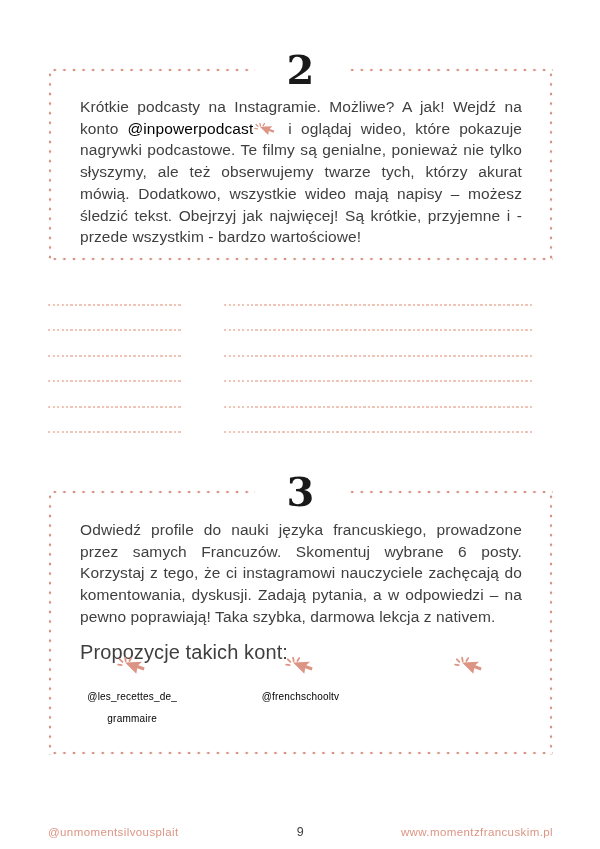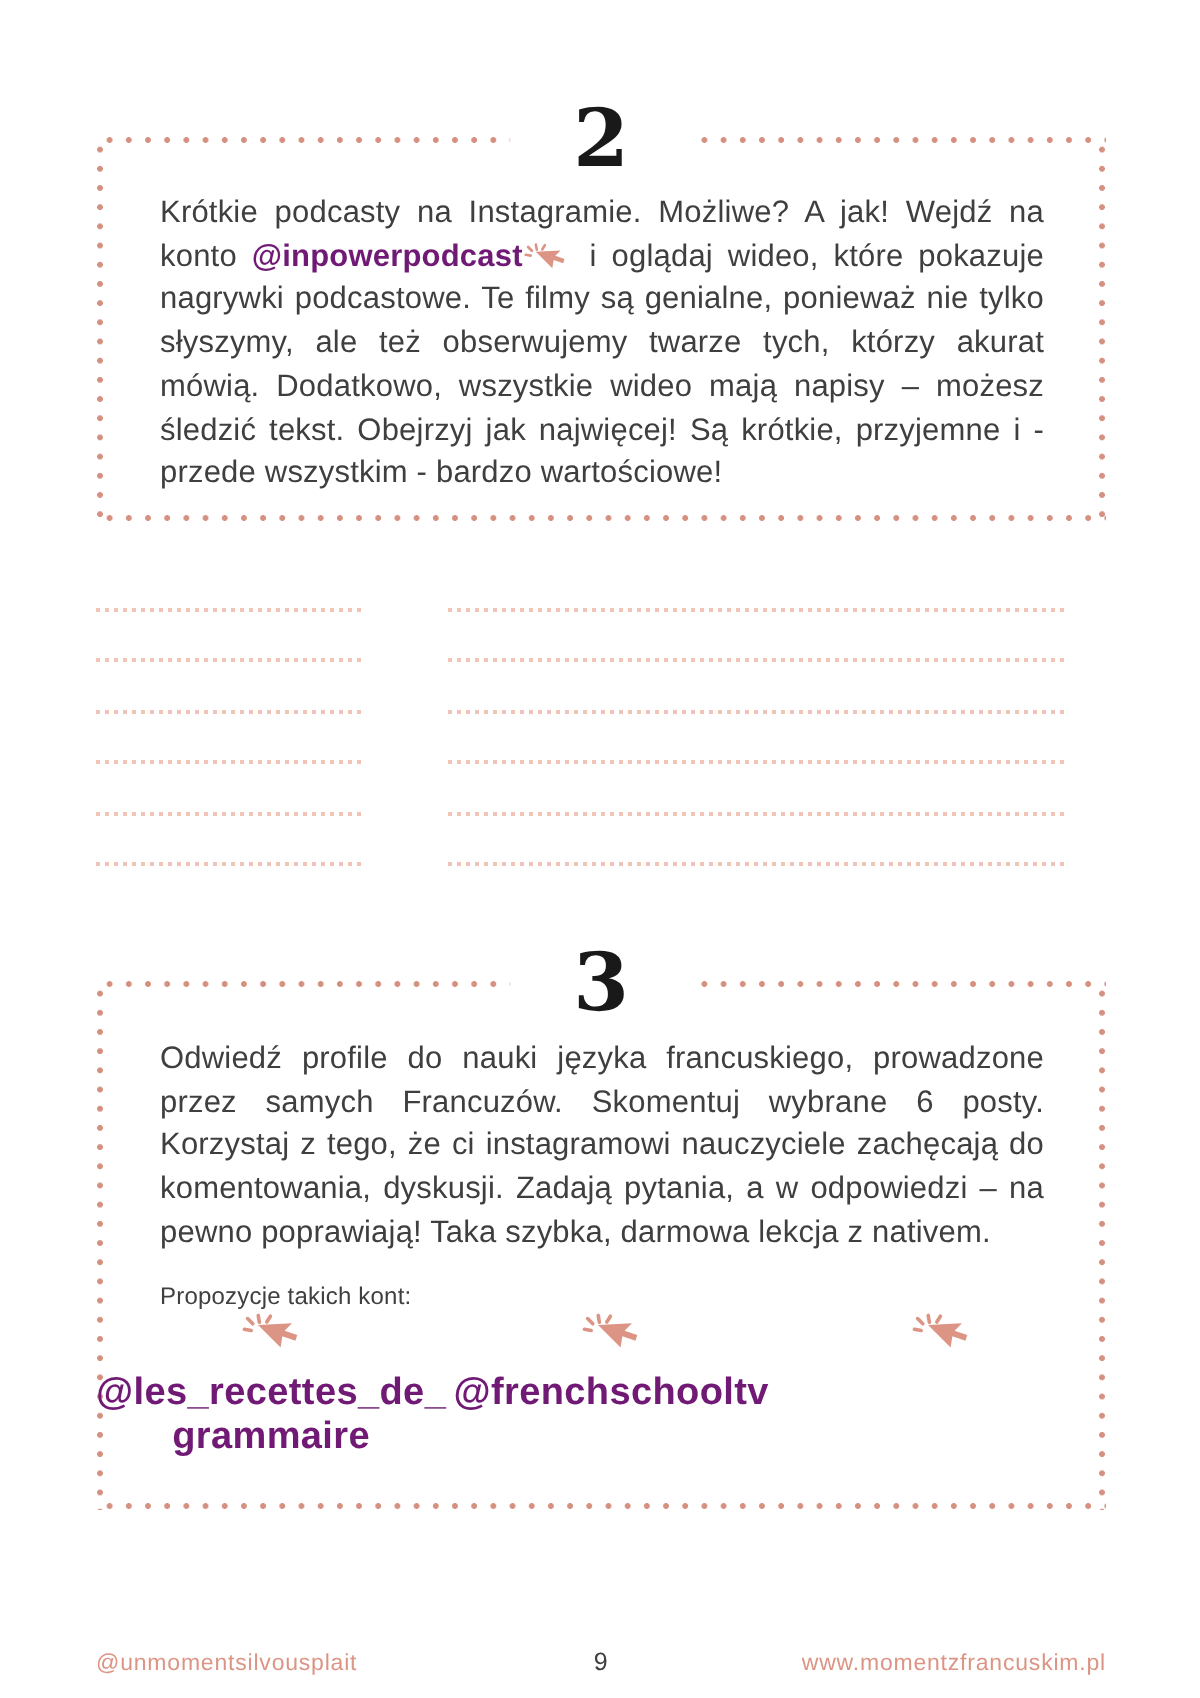--- a/index.html
+++ b/index.html
@@ -32,40 +32,40 @@
     font-family:"DejaVu Serif", serif; font-weight:700; font-size:40px; line-height:1;
     color:#191919;
   }
   .box-text {
     position:absolute; left:32px; right:31px;
     font-size:15.5px; line-height:21.7px; letter-spacing:0.1px;
     text-align:justify; color:#3f3f3f;
   }
   .box2 .box-text { top:28px; }
   .box3 .box-text { top:29px; }
-  .handle-link { color:#701a75; font-weight:700; text-decoration:none; cursor:pointer; white-space:nowrap; }
+  .handle-link { color:#000000; font-weight:400; text-decoration:none; cursor:pointer; white-space:nowrap; }
   .click-icon { display:inline-block; vertical-align:middle; }
   .inline-icon { vertical-align:-5px; margin:0 3px 0 1px; }
   
   .notes-col { position:absolute; top:304px; }
   .notes-left { left:48px; width:133px; }
   .notes-right { left:224px; width:310px; }
   .note-line {
     height:2px; margin-bottom:23.4px;
     background-image:repeating-linear-gradient(90deg, #f0c5b8 0 2.2px, transparent 2.2px 4.5px);
   }
   
-  .subtitle { position:absolute; left:32px; top:151px; font-size:12px; letter-spacing:0.1px; }
+  .subtitle { position:absolute; left:32px; top:151px; font-size:20px; letter-spacing:0.1px; }
   .accounts-row {
     position:absolute; left:0; right:0; top:166px;
     display:flex;
   }
   .account-col { flex:1 1 0; display:flex; flex-direction:column; align-items:center; text-align:center; }
   .account-col .click-icon { margin-bottom:7px; }
-  .account-handle { font-size:19px; line-height:22px; letter-spacing:0.2px; }
+  .account-handle { font-size:10px; line-height:22px; letter-spacing:0.2px; }
   
   .footer {
     position:absolute; left:48px; right:47px; top:806px;
     display:grid; grid-template-columns:1fr auto 1fr; align-items:baseline;
     font-size:11.5px; letter-spacing:0.4px;
   }
   .footer-left { color:#dc9585; justify-self:start; text-decoration:none;margin-top:20px; }
   .footer-page { color:#3f3f3f; font-size:12.5px; justify-self:center; }
   .footer-right { color:#dc9585; justify-self:end; text-decoration:none; }
 </style>

